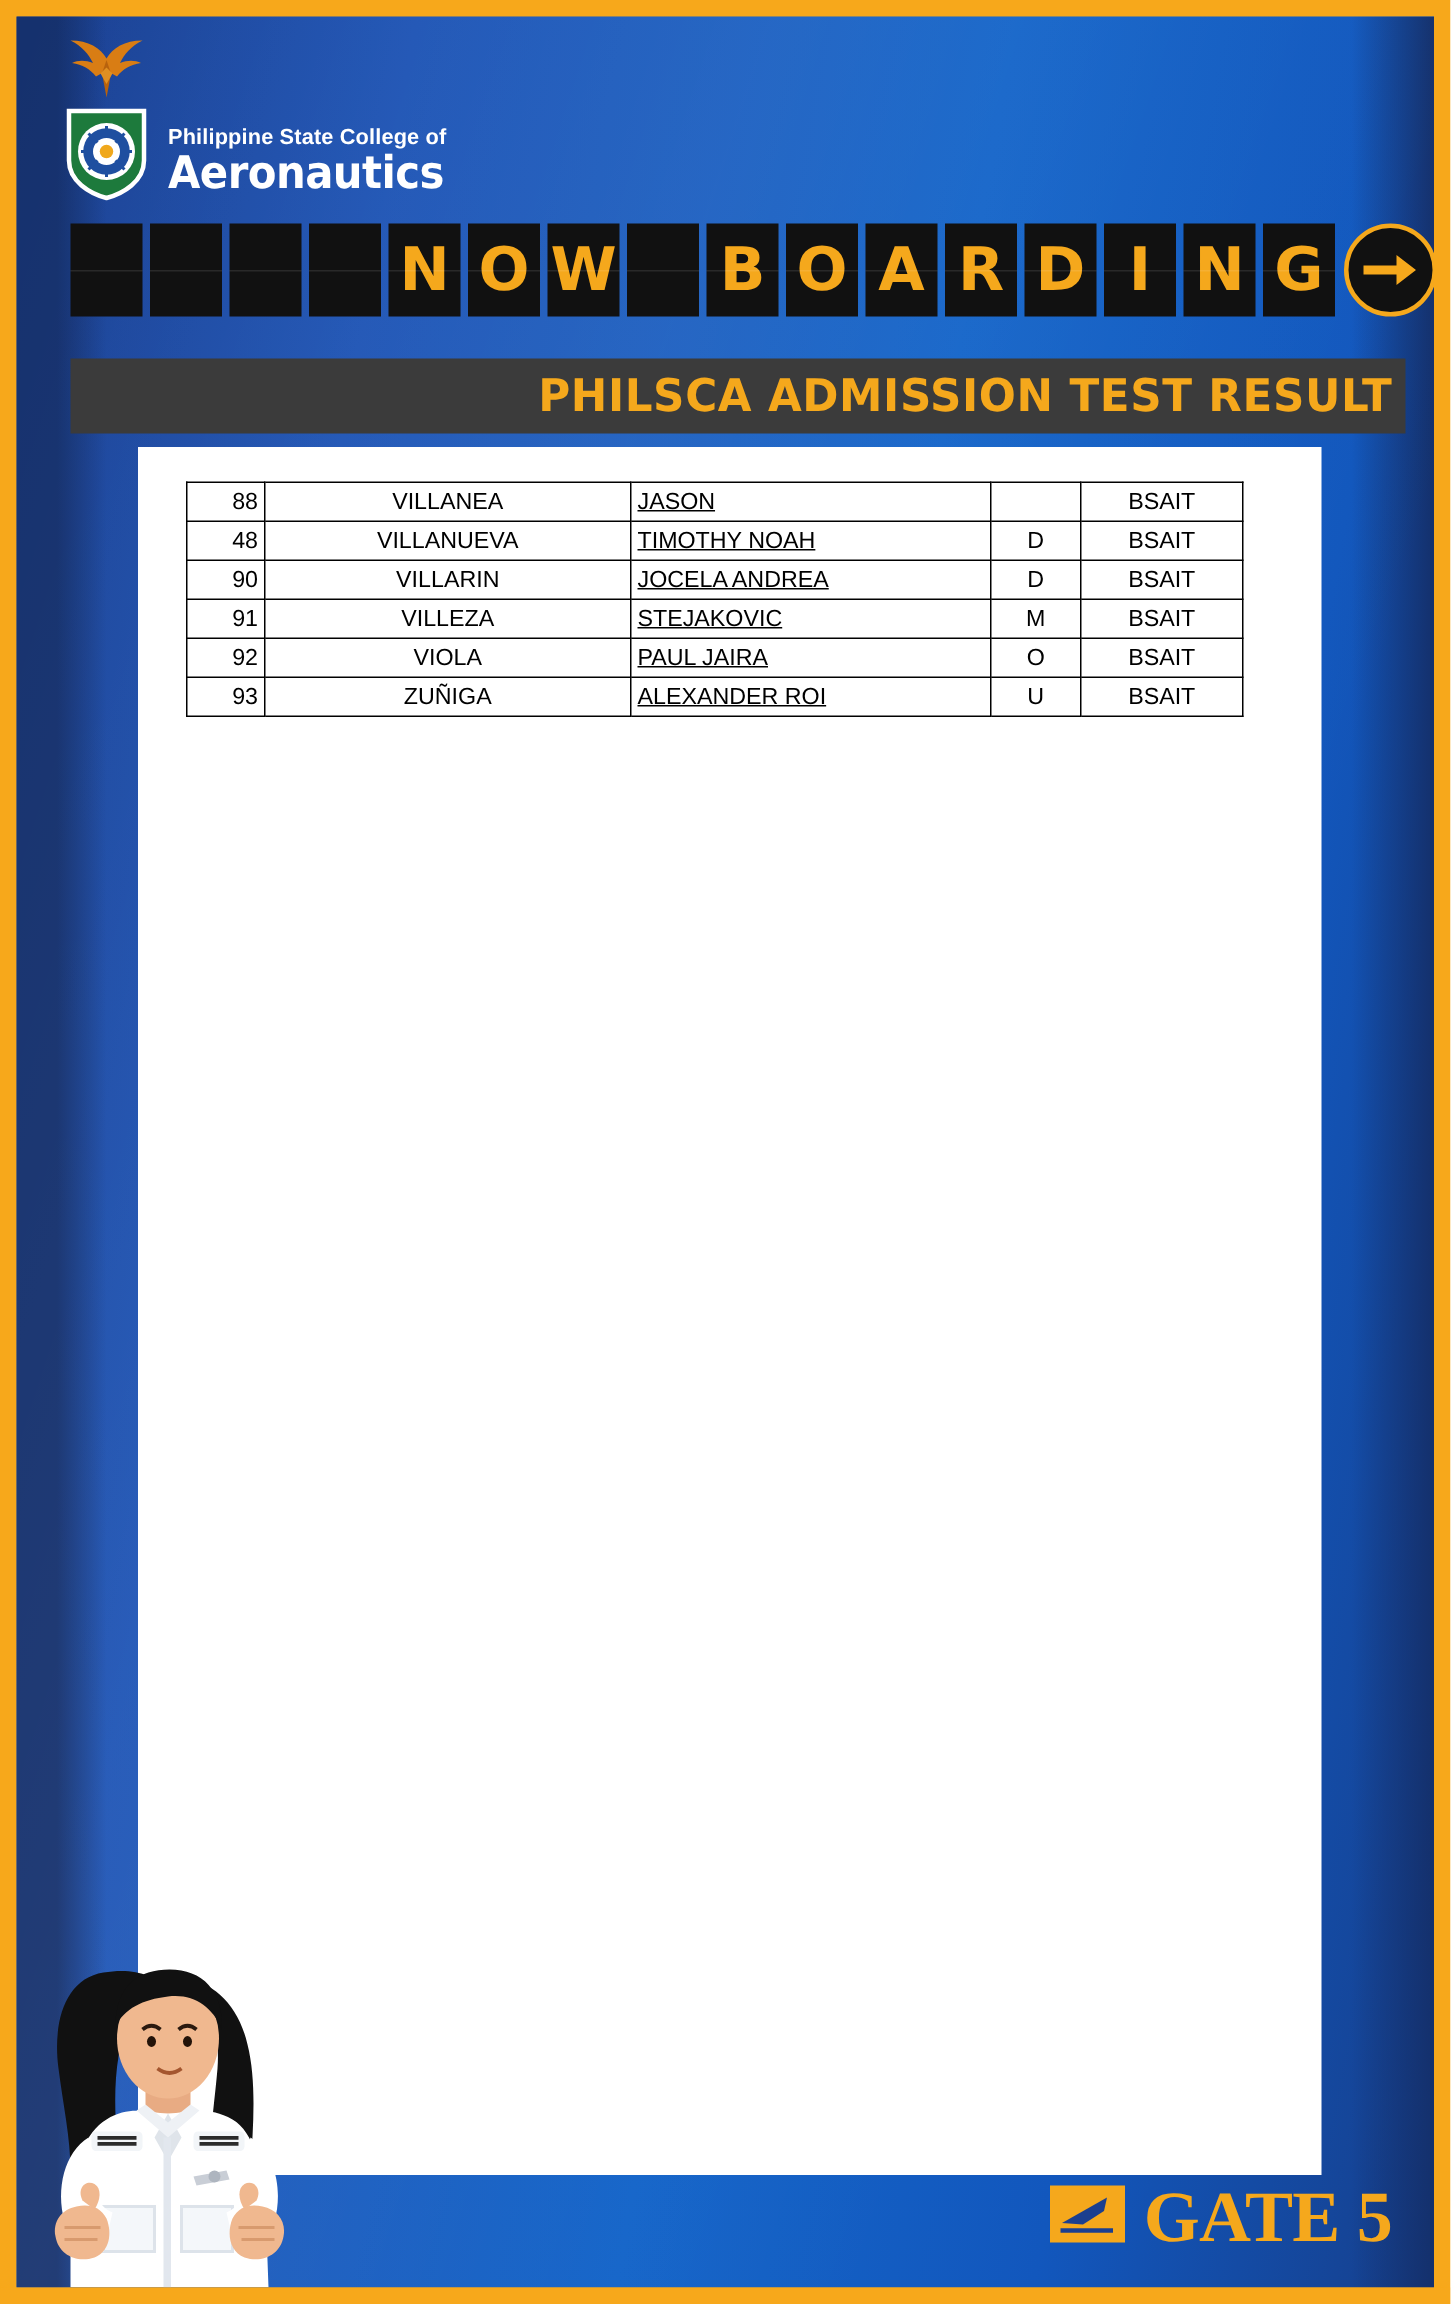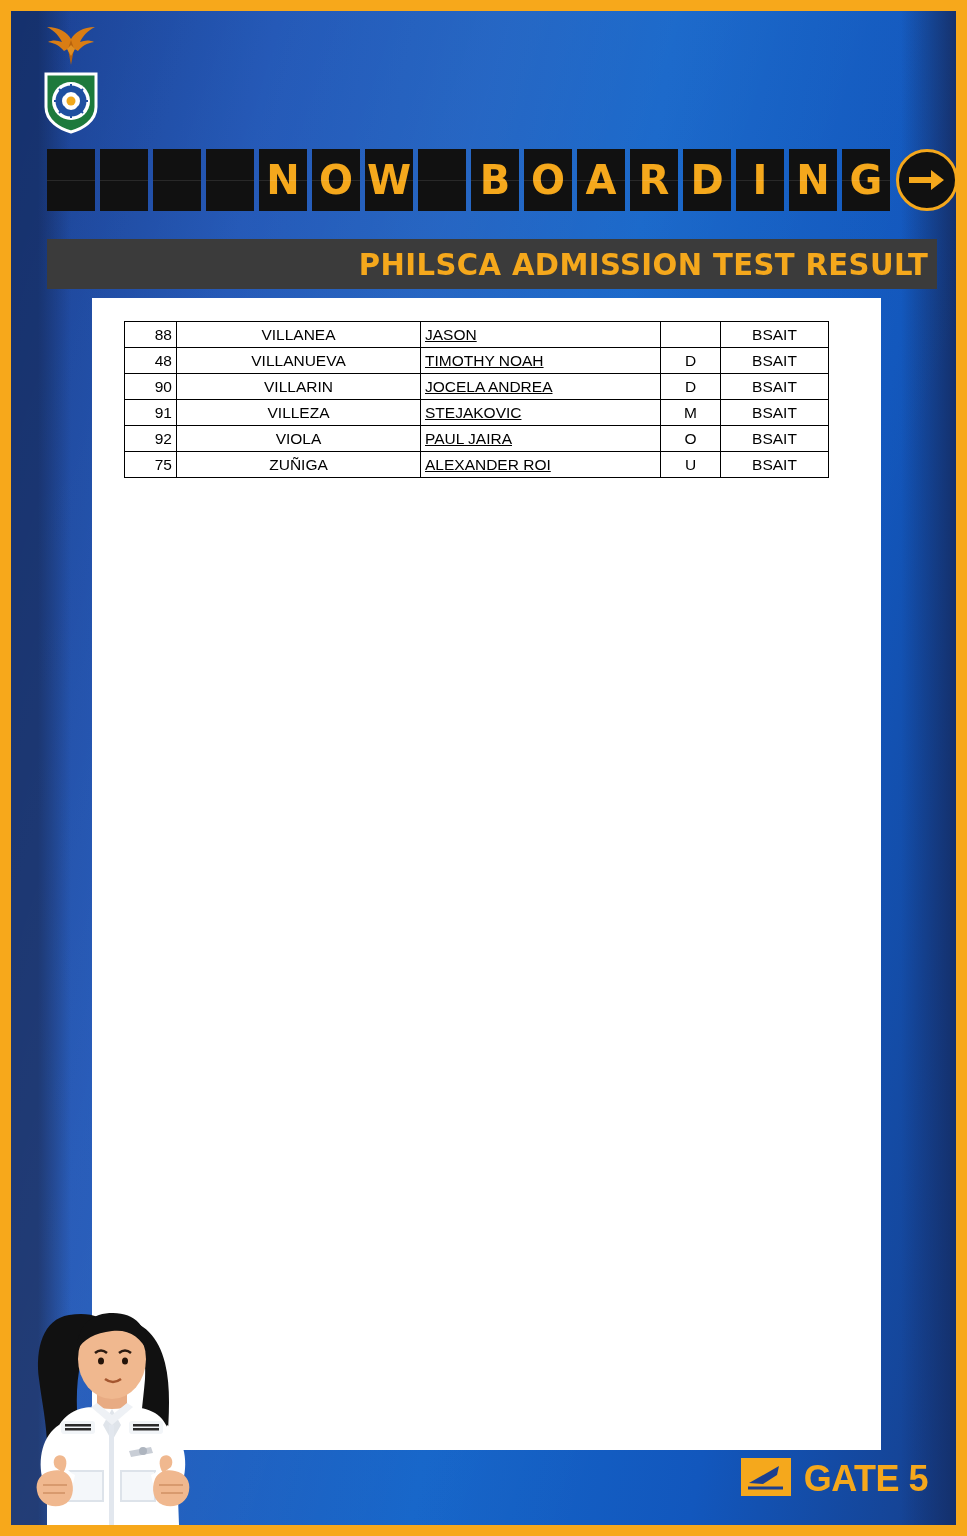--- a/index.html
+++ b/index.html
@@ -143,22 +143,22 @@
   td.c-first  { width: 240px; text-align: left; padding-left: 6px; text-decoration: underline; }
   td.c-mid    { width: 60px;  text-align: center; }
   td.c-course { width: 108px; text-align: center; }
 
   
   .gate {
     position: absolute; right: 28px; bottom: 22px;
     display: flex; align-items: center; gap: 9px;
   }
   .gate-label {
-    color: #f5a81c; font-size: 36px; font-weight: bold;
-    font-family: Liberation Sans, sans-serif;
+    color: #f5a81c; font-size: 48px; font-weight: bold;
+    font-family: Liberation Serif, serif;
     letter-spacing: -0.5px;
     line-height: 1;
   }
 
   
   .person { position: absolute; left: 6px; bottom: 0; width: 240px; height: 250px; }
 
   
   .bottom-strip {
     position: absolute; left: 0; bottom: 0; width: 967px; height: 11px;
@@ -198,20 +198,24 @@
               <line x1="12" y1="30" x2="20" y2="30"></line>
               <line x1="38" y1="30" x2="46" y2="30"></line>
               <line x1="17" y1="18" x2="23" y2="24"></line>
               <line x1="35" y1="36" x2="41" y2="42"></line>
               <line x1="41" y1="18" x2="35" y2="24"></line>
               <line x1="23" y1="36" x2="17" y2="42"></line>
             </g>
           </svg>
         </span>
       </div>
+      <div class="logo-text">
+        <div class="logo-line1">Philippine State College of</div>
+        <div class="logo-line2">Aeronautics</div>
+      </div>
     </div>
 
     <div class="flap-board">
       <div class="flap space"></div>
       <div class="flap space"></div>
       <div class="flap space"></div>
       <div class="flap space"></div>
       <div class="flap">N</div>
       <div class="flap">O</div>
       <div class="flap">W</div>
@@ -267,21 +271,21 @@
             <td class="c-course">BSAIT</td>
           </tr>
           <tr>
             <td class="c-no">92</td>
             <td class="c-last">VIOLA</td>
             <td class="c-first">PAUL JAIRA</td>
             <td class="c-mid">O</td>
             <td class="c-course">BSAIT</td>
           </tr>
           <tr>
-            <td class="c-no">75</td>
+            <td class="c-no">93</td>
             <td class="c-last">ZUÑIGA</td>
             <td class="c-first">ALEXANDER ROI</td>
             <td class="c-mid">U</td>
             <td class="c-course">BSAIT</td>
           </tr>
         </tbody>
       </table>
     </div>
 
     <div class="person">

